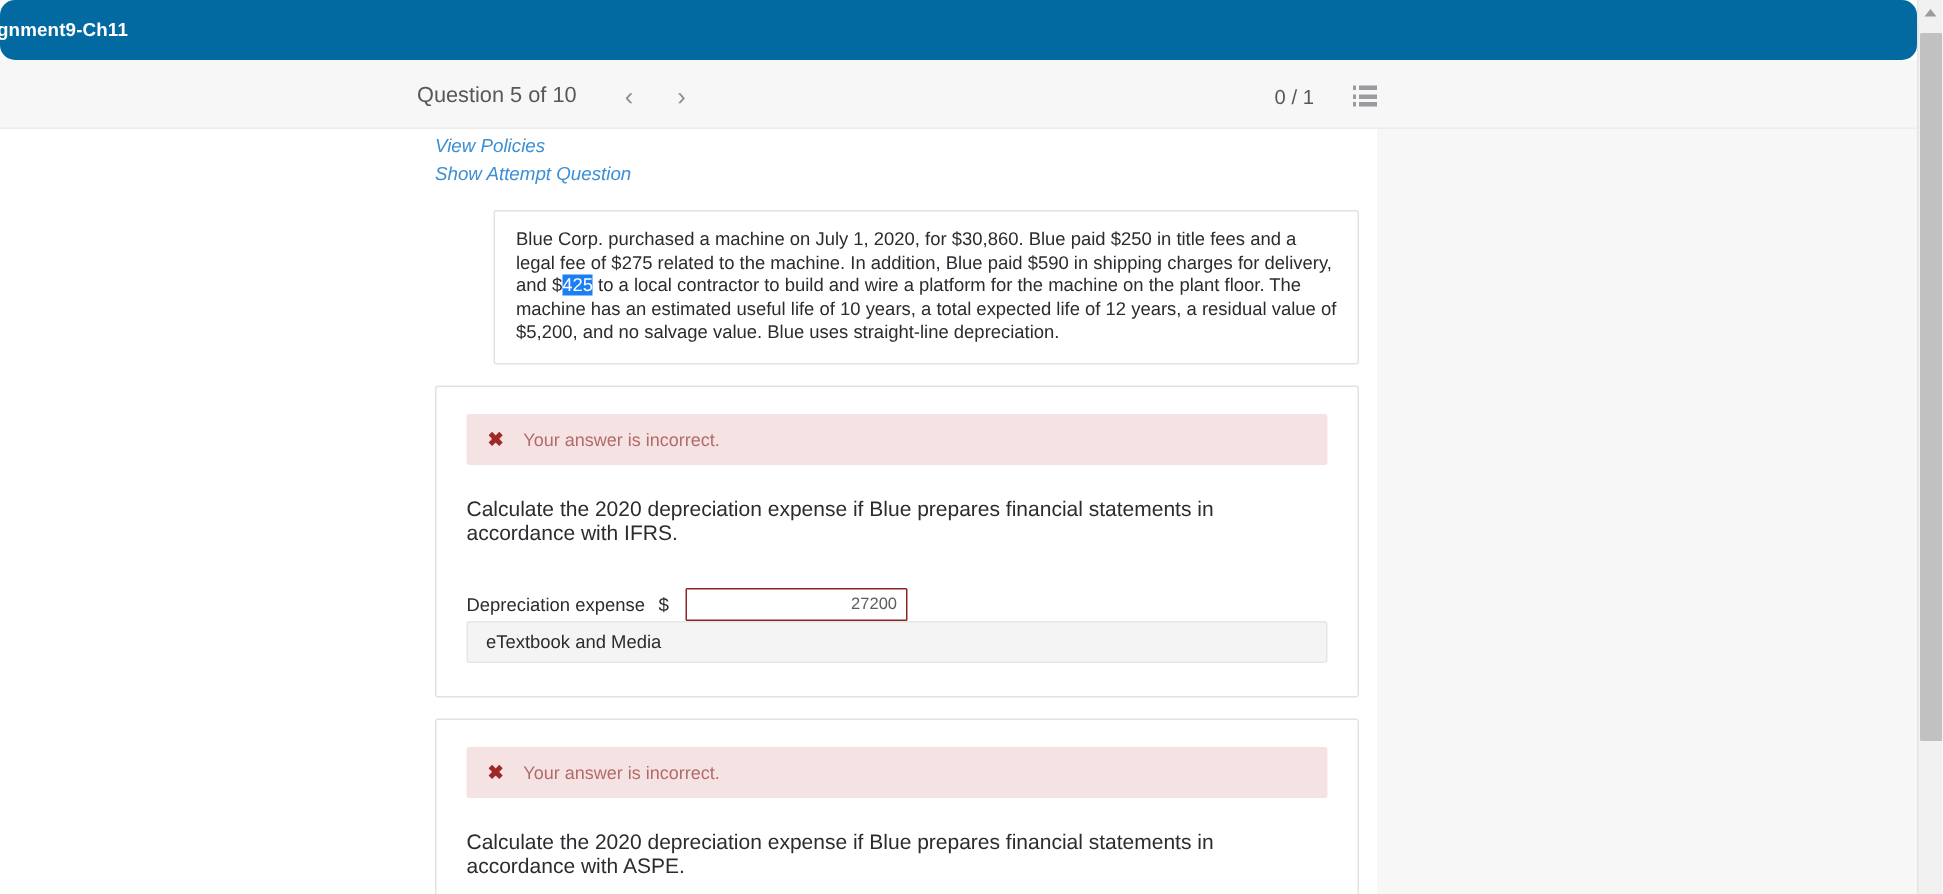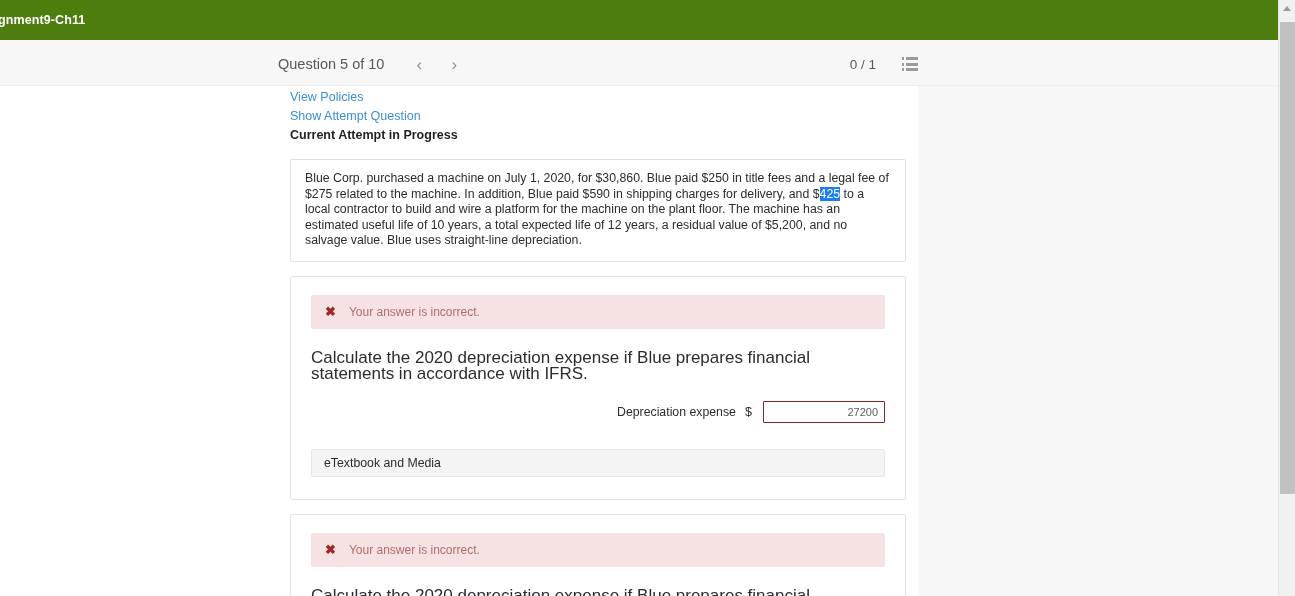--- a/index.html
+++ b/index.html
@@ -15,23 +15,24 @@
     width: 1295px; height: 596px;
     overflow: hidden;
     background: #ffffff;
   }
 
   
   .appbar {
     position: absolute;
     left: 0; top: 0;
     width: 1278px; height: 40px;
-    background: #4d7c0f;
-    display: flex;
-    align-items: center;
+    background: #0369a1;
+    display: flex;
+    align-items: center;
+    border-radius: 10px;
   }
   .appbar-title {
     color: #ffffff;
     font-size: 12.5px;
     font-weight: bold;
     letter-spacing: .1px;
     margin-left: -2px;
     white-space: nowrap;
   }
 
@@ -121,21 +122,21 @@
     background: #ffffff;
     padding: 0 12px;
   }
   .left-white {
     position: absolute;
     left: 0; top: 86px;
     width: 278px; bottom: 0;
     background: #ffffff;
   }
 
-  .links { padding-top: 2px; }
+  .links { padding-top: 2px; font-style: italic; }
   .link {
     display: block;
     color: #3c8fd4;
     font-size: 12.5px;
     line-height: 19px;
     text-decoration: none;
     cursor: pointer;
     width: max-content;
   }
   .attempt-status {
@@ -146,20 +147,21 @@
     margin-top: 0px;
   }
 
   
   .stmt-box {
     margin-top: 14px;
     border: 1px solid #e2e2e3;
     border-radius: 2px;
     padding: 11px 14px 12px 14px;
     background: #ffffff;
+    margin-left: 39px;
   }
   .stmt-text {
     font-size: 12.3px;
     line-height: 15.5px;
     color: #2b2c30;
   }
   .hl {
     background: #1a7ef5;
     color: #ffffff;
   }
@@ -186,55 +188,53 @@
     font-weight: bold;
     line-height: 1;
     margin-right: 13px;
   }
   .alert-text {
     color: #b56a6a;
     font-size: 12px;
   }
   .prompt {
     margin-top: 21px;
-    font-size: 17px;
+    font-size: 14px;
     color: #2b2c30;
     line-height: 16px;
   }
   .answer-row {
-    margin-top: 19px;
-    display: flex;
-    align-items: center;
-    justify-content: flex-end;
+    margin-top: 29px;
+    display: flex;
+    align-items: center;
   }
   .answer-label {
     font-size: 12.3px;
     color: #2b2c30;
     width: 128px;
   }
   .currency {
     font-size: 12.5px;
     color: #2b2c30;
     width: 18px;
   }
   .answer-input {
-    width: 122px;
+    width: 148px;
     height: 22px;
     border: 1px solid #8b2424;
     border-radius: 1px;
     background: #ffffff;
     font-family: "Liberation Sans", sans-serif;
     font-size: 11px;
     color: #5d5e62;
     text-align: right;
     padding: 0 6px;
     outline: none;
   }
   .etextbook {
-    margin-top: 26px;
     height: 28px;
     background: #f4f4f5;
     border: 1px solid #e6e6e7;
     border-radius: 2px;
     display: flex;
     align-items: center;
     padding: 0 12px;
     cursor: pointer;
   }
   .etextbook-label {
@@ -316,21 +316,20 @@
   </div>
 
   <div class="page-bg"></div>
   <div class="left-white"></div>
 
   <div class="content-col">
 
     <div class="links">
       <a class="link">View Policies</a>
       <a class="link">Show Attempt Question</a>
-      <div class="attempt-status">Current Attempt in Progress</div>
     </div>
 
     <div class="stmt-box">
       <div class="stmt-text"><span>Blue Corp. purchased a machine on July 1, 2020, for $30,860. Blue paid $250 in title fees and a legal fee of $275 related to the machine. In addition, Blue paid $590 in shipping charges for delivery, and $</span><span class="hl">425</span><span> to a local contractor to build and wire a platform for the machine on the plant floor. The machine has an estimated useful life of 10 years, a total expected life of 12 years, a residual value of $5,200, and no salvage value. Blue uses straight-line depreciation.</span></div>
     </div>
 
     <div class="part-card">
       <div class="alert">
         <span class="alert-x">✖</span>
         <span class="alert-text">Your answer is incorrect.</span>

